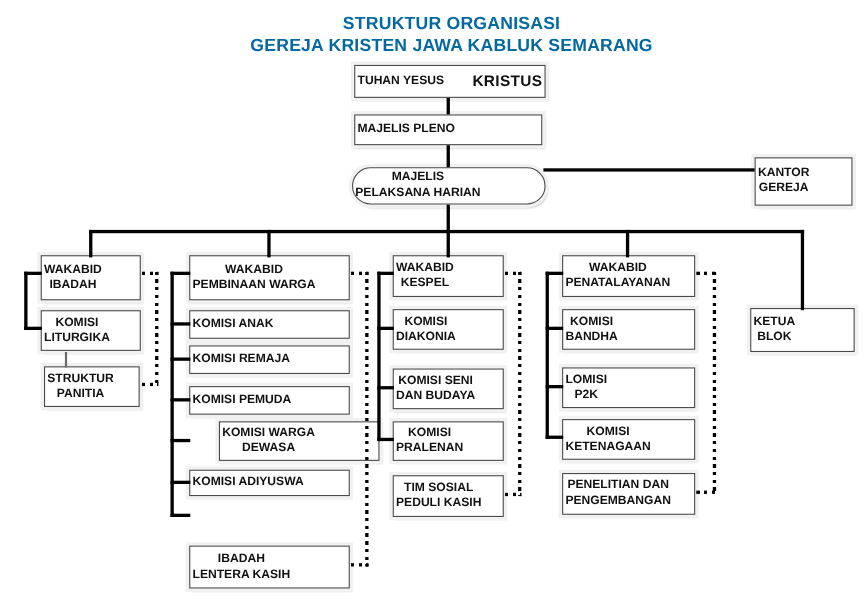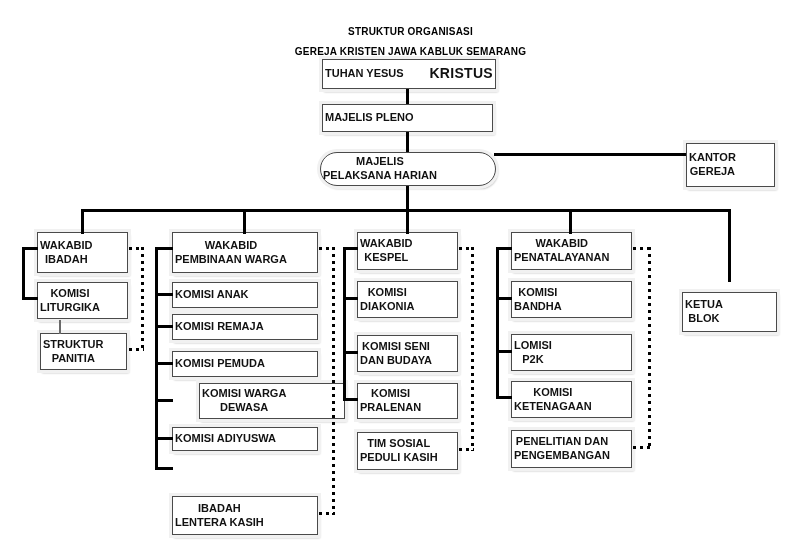--- a/index.html
+++ b/index.html
@@ -1,22 +1,22 @@
 <!DOCTYPE html>
 <html><head>
 <meta charset="utf-8">
 <style>
   html,body{margin:0;padding:0;background:#fff;}
   #canvas{
     position:relative;width:787px;height:545px;background:#ffffff;
     font-family:"Liberation Sans",sans-serif;overflow:hidden;
   }
   .title{
-    position:absolute;left:34px;top:22px;width:753px;text-align:center;
-    font-weight:bold;font-size:10px;line-height:20px;color:#000000;
+    position:absolute;left:34px;top:12px;width:753px;text-align:center;
+    font-weight:bold;font-size:16px;line-height:20px;color:#0369a1;
     letter-spacing:.2px;
   }
   .box{
     position:absolute;box-sizing:border-box;background:#fff;
     border:1.5px solid #4a4a4a;
     box-shadow:0 0 0 3px #f1f1f1,2px 3px 2px 0 #b9b9b9;
     display:flex;align-items:center;justify-content:space-between;
     text-align:center;font-weight:bold;font-size:11px;line-height:1.25;
     color:#111;white-space:pre-line;padding:1px 2px;
   }
@@ -37,21 +37,21 @@
   </div>
 
   <div class="box" style="left:322px;top:59px;width:174px;height:30px;">
     <span>TUHAN YESUS </span><span class="emph">KRISTUS</span>
   </div>
   <div class="box" style="left:322px;top:104px;width:171px;height:28px;">MAJELIS PLENO</div>
   <div class="box" style="left:320px;top:152px;width:176px;height:34px;border-radius:17px;">MAJELIS
 PELAKSANA HARIAN</div>
   <div class="box" style="left:686px;top:143px;width:89px;height:44px;">KANTOR
 GEREJA</div>
-  <div class="box" style="left:682px;top:280px;width:95px;height:40px;margin-top:12px;">KETUA
+  <div class="box" style="left:682px;top:280px;width:95px;height:40px;">KETUA
 BLOK</div>
 
   <div class="box" style="left:37px;top:232px;width:91px;height:41px;">WAKABID
 IBADAH</div>
   <div class="box" style="left:37px;top:282px;width:91px;height:37px;">KOMISI
 LITURGIKA</div>
   <div class="box" style="left:40px;top:333px;width:87px;height:37px;">STRUKTUR
 PANITIA</div>
 
   <div class="box" style="left:172px;top:232px;width:146px;height:41px;">WAKABID

